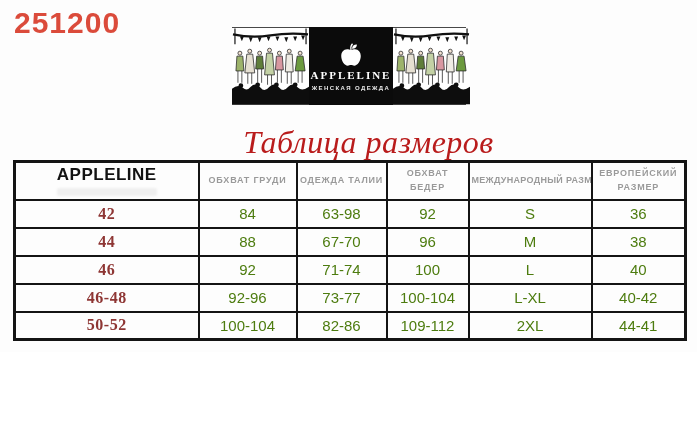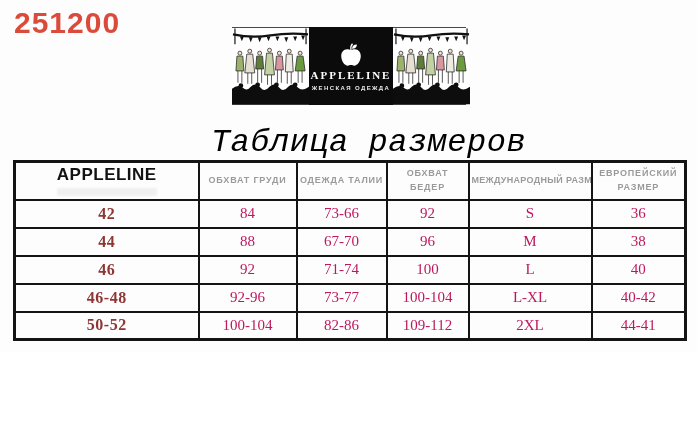--- a/index.html
+++ b/index.html
@@ -39,22 +39,22 @@
   }
   .brand-tagline{
     color:#e9e9e9;font-family:"Liberation Sans",sans-serif;
     font-size:6px;font-weight:bold;letter-spacing:1.4px;margin-top:4px;white-space:nowrap;
   }
 
   
   .page-title{
     position:absolute;left:0;right:0;top:124px;
     text-align:center;
-    font-family:Liberation Mono, monospace;font-style:italic;
-    font-size:32px;color:#000000;letter-spacing:0.5px;margin-left:40px;
+    font-family:Liberation Serif, serif;font-style:italic;
+    font-size:32px;color:#b91c1c;letter-spacing:0.5px;margin-left:40px;
   }
 
   
   table.size-table{
     position:absolute;left:13px;top:160px;width:672px;
     border-collapse:collapse;table-layout:fixed;
     background:#fdfdfd;
     border:3px solid var(--table-border);
   }
   .size-table th,.size-table td{
@@ -70,21 +70,21 @@
   }
   .ghost{height:8px;width:55%;margin:3px auto 0;background:rgba(120,120,120,0.10);
     border-radius:2px;filter:blur(1px);}
   th.col-th{
     font-size:9px;font-weight:bold;color:var(--header-text);
     letter-spacing:0.8px;line-height:1.5;
     text-shadow:0.5px 0.5px 0 #ffffff;
     padding:0 2px;
   }
   .size-table th:nth-child(5){white-space:nowrap;letter-spacing:0.3px;}
-  .size-table td{font-size:15px;color:#be185d;font-family:Liberation Serif, serif;}
+  .size-table td{font-size:15px;color:#4d7c0f;}
   td.size-cell{
     font-family:Liberation Serif, serif;font-weight:bold;
     font-size:16px;color:var(--size-text);letter-spacing:0.5px;
   }
 </style>
 </head>
 <body>
 
 <div class="page">
 
@@ -190,21 +190,21 @@
           <th class="col-th">ОБХВАТ БЕДЕР</th>
           <th class="col-th">МЕЖДУНАРОДНЫЙ РАЗМЕР</th>
           <th class="col-th">ЕВРОПЕЙСКИЙ РАЗМЕР</th>
         </tr>
     </thead>
     <tbody>
 
     <tr>
           <td class="size-cell">42</td>
           <td>84</td>
-          <td>73-66</td>
+          <td>63-98</td>
           <td>92</td>
           <td>S</td>
           <td>36</td>
         </tr>
         <tr>
           <td class="size-cell">44</td>
           <td>88</td>
           <td>67-70</td>
           <td>96</td>
           <td>M</td>

